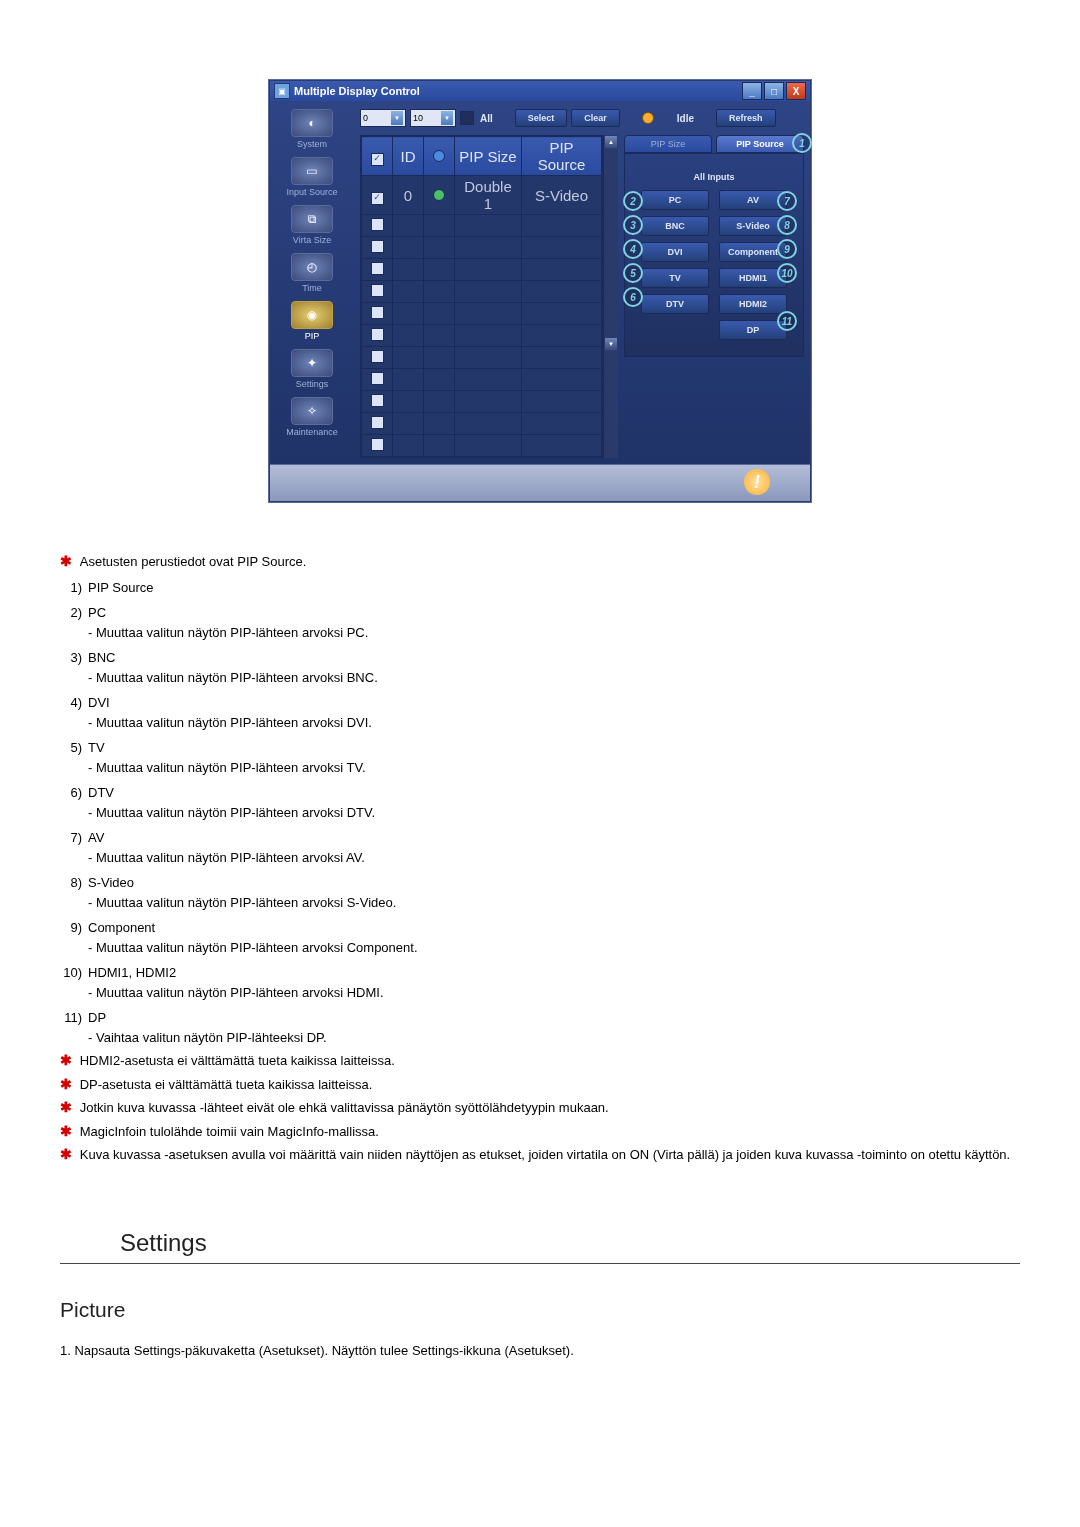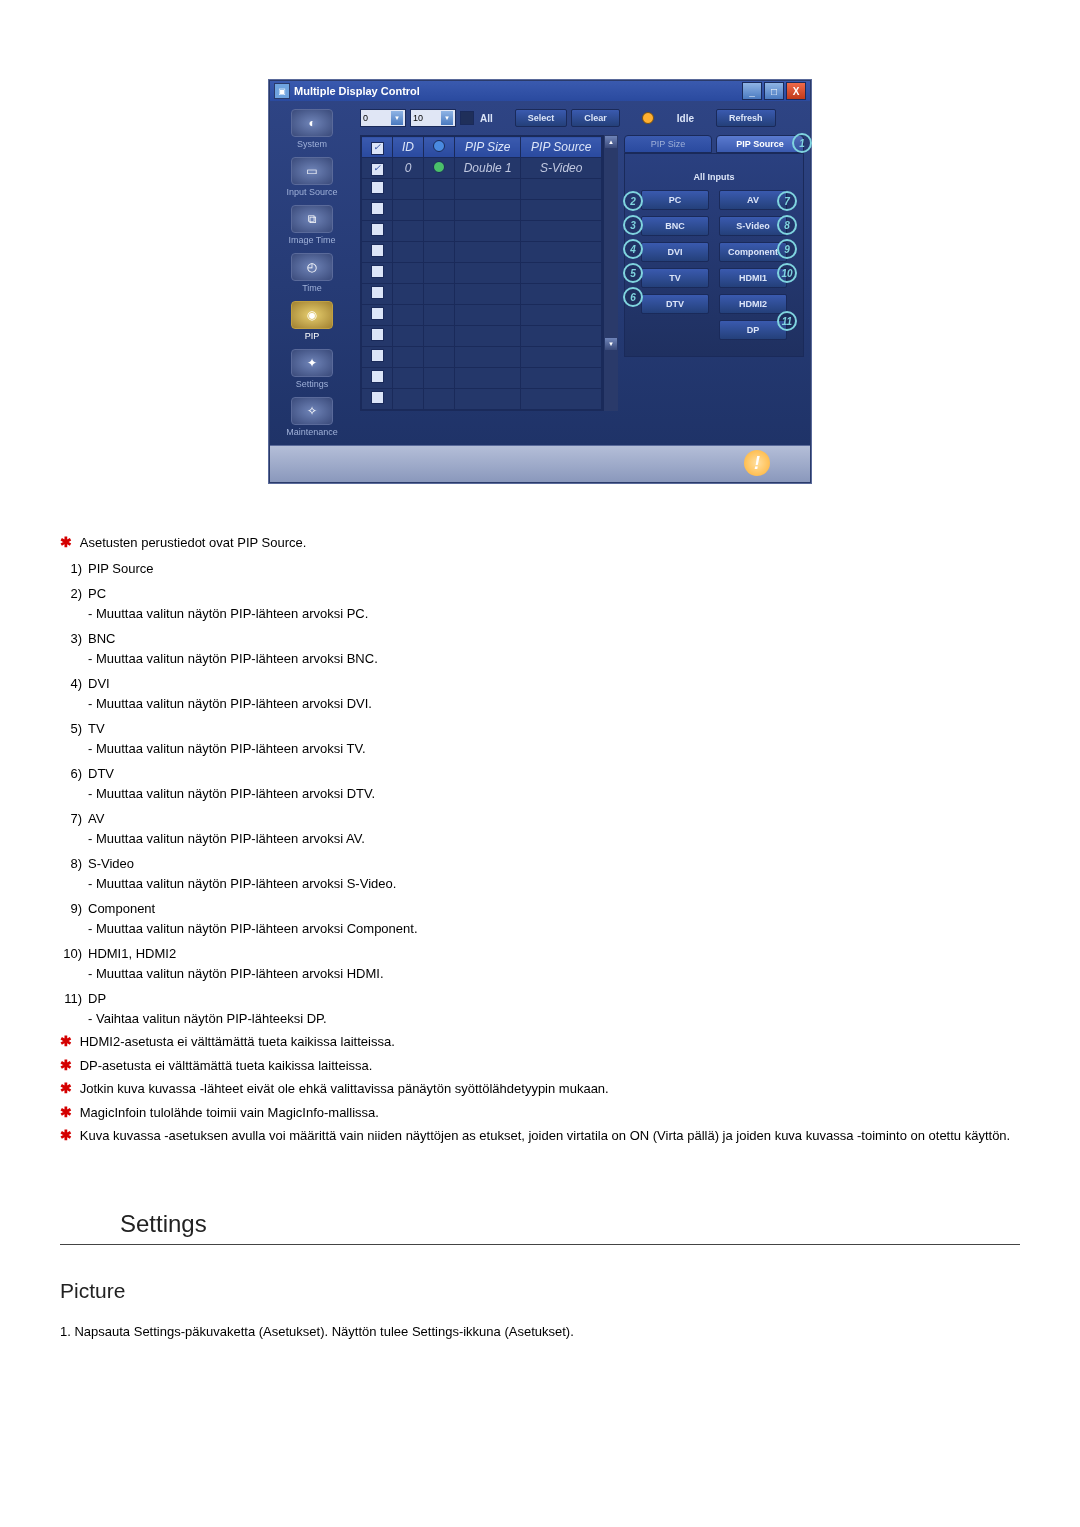--- a/index.html
+++ b/index.html
@@ -32,21 +32,21 @@
 .toolbar { display:flex; align-items:center; gap:4px; height:22px; }
 .tb-select { width:40px; height:16px; background:#e0e6f5; border:1px solid #1a2a5a; color:#000; font-size:9px; display:flex; align-items:center; justify-content:space-between; padding:0 2px; }
 .tb-dd { width:12px; height:14px; background:linear-gradient(#8fb4e5,#4a7ac0); color:#fff; display:flex; align-items:center; justify-content:center; font-size:7px; }
 .tb-check { width:12px; height:12px; border:1px solid #1a2a5a; background:#1f2f5a; margin-right:2px; }
 .tb-btn { height:16px; padding:0 12px; background:linear-gradient(#3a5aaf,#24407a); border:1px solid #1a2a5a; color:#dce5f8; border-radius:2px; display:flex; align-items:center; font-size:9px; font-weight:bold; }
 .tb-radio { width:10px; height:10px; border-radius:50%; background:#ffb030; border:1px solid #7a5010; margin-right:3px; }
 
 .content-row { display:flex; gap:6px; margin-top:6px; }
 
 .grid-wrap { flex:1; background:#24376a; border:1px solid #1a2a5a; }
-.grid-table { width:100%; border-collapse:collapse; font-size:12px; color:#c0c8e0;font-style:italic; }
+.grid-table { width:100%; border-collapse:collapse; font-size:15px; color:#c0c8e0; }
 .grid-table th { background:linear-gradient(#3a5aaf,#2a4a9f); color:#dce5f8; font-weight:normal; padding:2px 4px; border:1px solid #1a2a5a; height:14px; }
 .grid-table td { border:1px solid #1a2a5a; padding:2px 4px; height:14px; text-align:center; }
 .grid-chk { display:inline-block; width:11px; height:11px; background:#dce5f8; border:1px solid #1a2a5a; }
 .grid-chk.on::after { content:"✓"; color:#2a4a9f; font-size:9px; display:block; line-height:9px; }
 .grid-dot { display:inline-block; width:10px; height:10px; border-radius:50%; }
 .dot-blue { background:#4a8ae0; border:1px solid #1a2a5a; }
 .dot-green { background:#4ac06a; border:1px solid #1a2a5a; }
 .scroll-arrow { width:14px; background:#2a3a6a; border-left:1px solid #1a2a5a; }
 .scroll-arrow .arr { width:12px; height:12px; background:linear-gradient(#6f84b8,#3a4a7a); margin:1px; font-size:7px; color:#fff; display:flex; align-items:center; justify-content:center; }
 
@@ -93,21 +93,21 @@
       <div class="win-btn close-btn">X</div>
     </div>
   </div>
 
 
   <div class="app-body">
 
     <div class="sidebar">
       <div class="side-item"><div class="side-icon">◐</div><span>System</span></div>
       <div class="side-item"><div class="side-icon">▭</div><span>Input Source</span></div>
-      <div class="side-item"><div class="side-icon">⧉</div><span>Image Time</span></div>
+      <div class="side-item"><div class="side-icon">⧉</div><span>Virta Size</span></div>
       <div class="side-item"><div class="side-icon">◴</div><span>Time</span></div>
       <div class="side-item active"><div class="side-icon pip">◉</div><span>PIP</span></div>
       <div class="side-item"><div class="side-icon">✦</div><span>Settings</span></div>
       <div class="side-item"><div class="side-icon">✧</div><span>Maintenance</span></div>
     </div>
 
     <div class="main">
 
       <div class="toolbar">
         <div class="tb-select">

